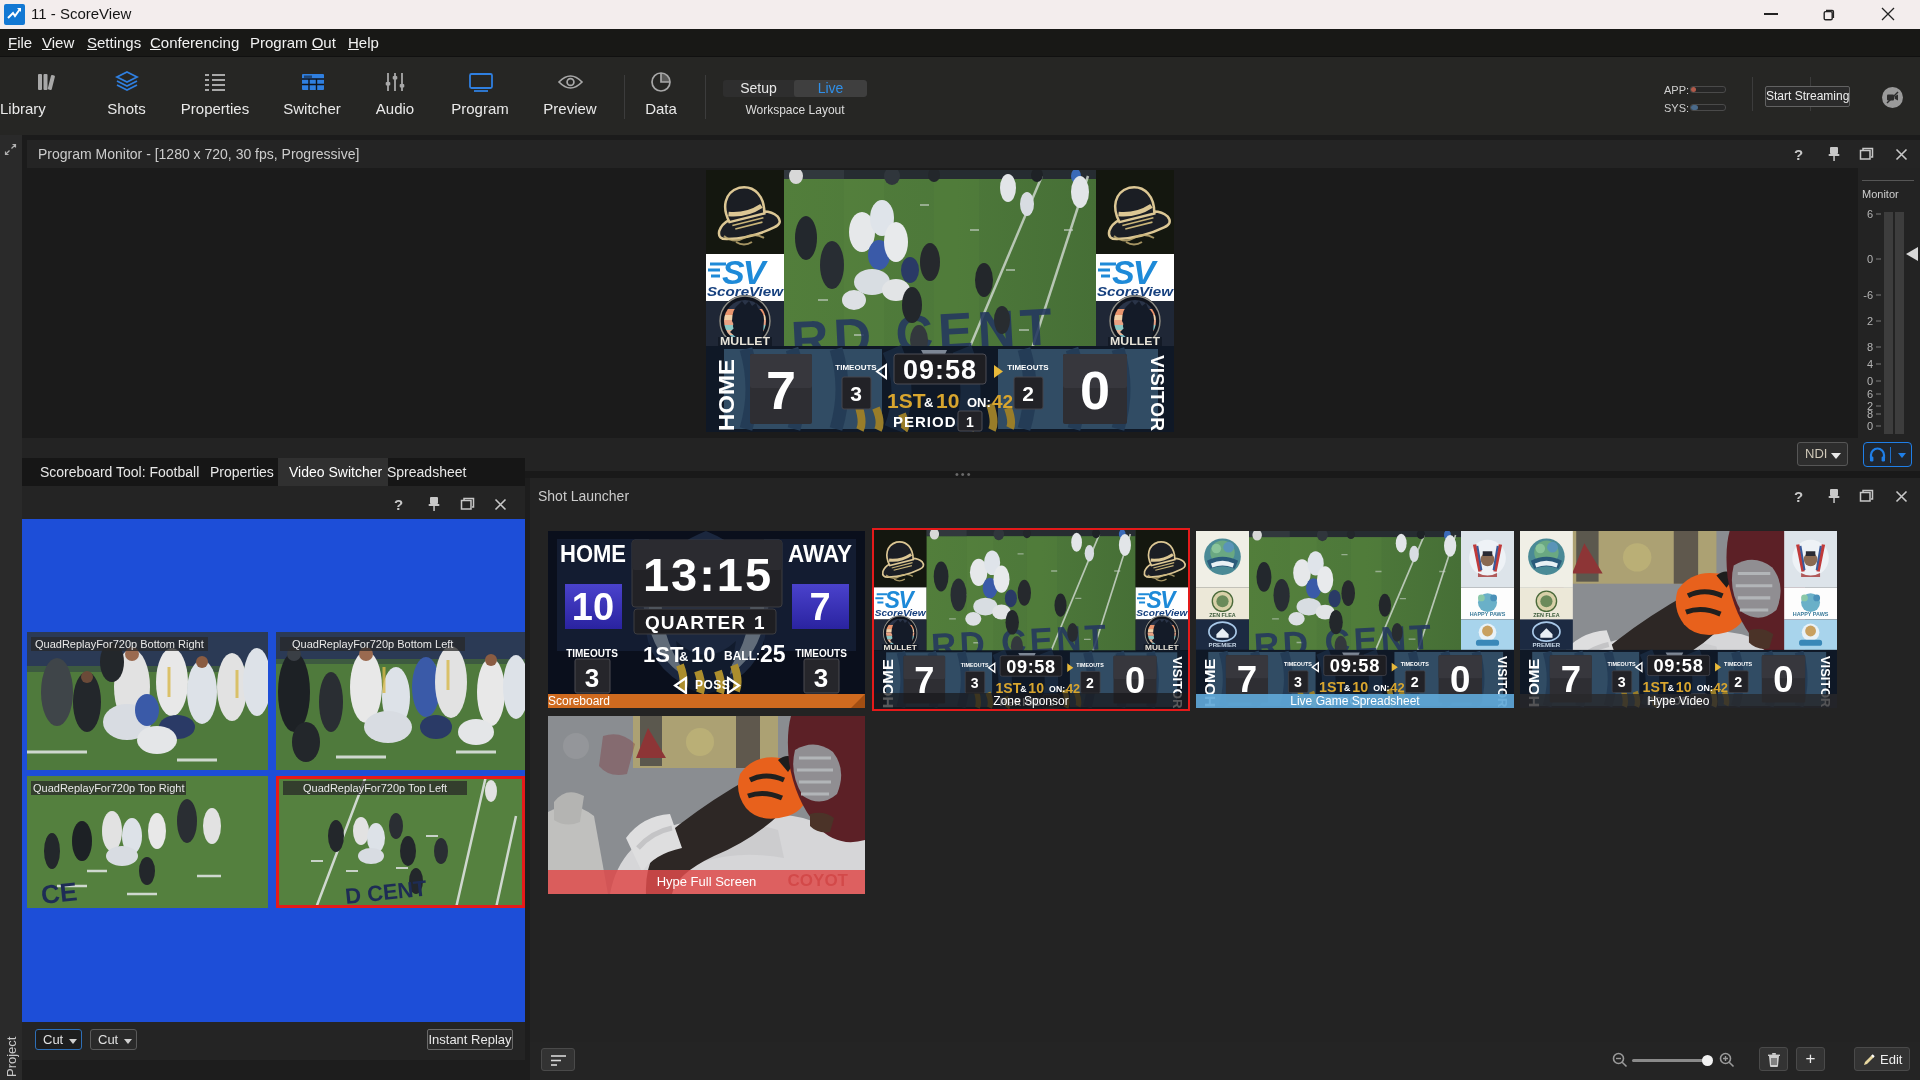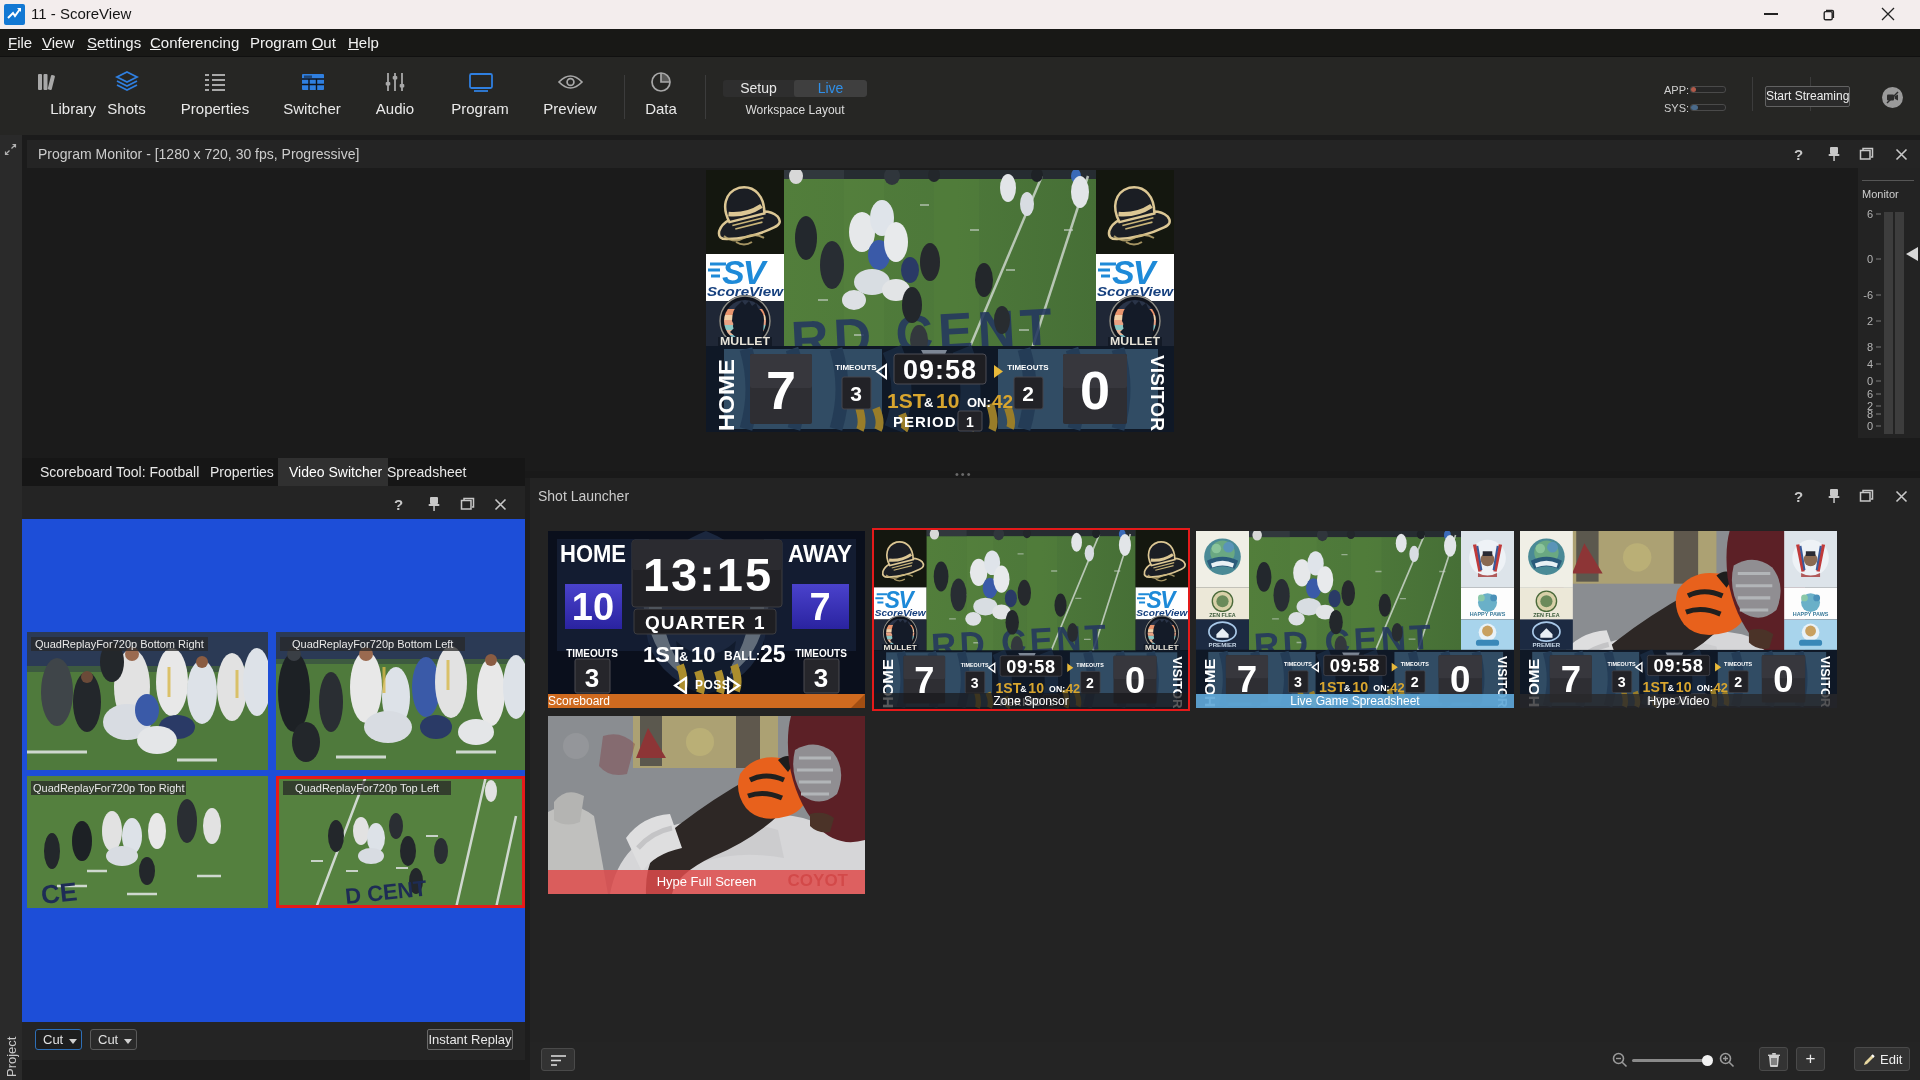--- a/index.html
+++ b/index.html
@@ -84,21 +84,21 @@
     </svg>
   <svg class="abs" style="left:558px;top:17px" width="25" height="16" viewBox="0 0 25 16">
       <path d="M1 8 Q12.5 -4 24 8 Q12.5 20 1 8z" fill="none" stroke="#a8a8a8" stroke-width="1.7"></path>
       <circle cx="12.5" cy="8" r="3.4" fill="none" stroke="#a8a8a8" stroke-width="1.7"></circle>
     </svg>
   <svg class="abs" style="left:650px;top:14px" width="22" height="22" viewBox="0 0 22 22">
       <circle cx="11" cy="11" r="9" fill="none" stroke="#a8a8a8" stroke-width="1.7"></circle>
       <path d="M11 2 v9 h9" fill="none" stroke="#a8a8a8" stroke-width="1.7"></path>
       <path d="M11 2 a9 9 0 0 1 9 9 l-9 0z" fill="#a8a8a8" opacity=".4"></path>
     </svg>
-  <div class="abs" style="left:0;top:43px;width:96px;text-align:right;color:#e9e9e9;font-size:15px">Library</div>
+  <div class="abs" style="left:0;top:43px;width:96px;text-align:left;color:#e9e9e9;font-size:15px">Library</div>
   <div class="abs" style="left:84px;top:43px;width:85px;text-align:center;color:#e9e9e9;font-size:15px">Shots</div>
   <div class="abs" style="left:165px;top:43px;width:100px;text-align:center;color:#e9e9e9;font-size:15px">Properties</div>
   <div class="abs" style="left:262px;top:43px;width:100px;text-align:center;color:#e9e9e9;font-size:15px">Switcher</div>
   <div class="abs" style="left:355px;top:43px;width:80px;text-align:center;color:#e9e9e9;font-size:15px">Audio</div>
   <div class="abs" style="left:435px;top:43px;width:90px;text-align:center;color:#e9e9e9;font-size:15px">Program</div>
   <div class="abs" style="left:525px;top:43px;width:90px;text-align:center;color:#e9e9e9;font-size:15px">Preview</div>
   <div class="abs" style="left:631px;top:43px;width:60px;text-align:center;color:#e9e9e9;font-size:15px">Data</div>
 
   <div class="abs" style="left:723px;top:23px;width:144px;height:17px;border-radius:3px;overflow:hidden;background:#2e2e2e">
     <div class="abs" style="left:0;top:0;width:71px;height:17px;color:#e8e8e8;font-size:14px;text-align:center;line-height:17px">Setup</div>
@@ -182,20 +182,39 @@
         <text x="15" y="250">8</text>
           <text x="15" y="262">0</text>
       </g>
       <g stroke="#7a7a7a">
           <path d="M18 46 h5 M18 91 h5 M18 127 h5 M18 153 h5 M18 179 h5 M18 196 h5 M18 213 h5 M18 226 h5 M18 238 h5 M18 246 h5 M18 258 h5"></path>
         </g>
       <path d="M60 79 L48 86 L60 93z" fill="#d8d8d8"></path>
     </svg>
   </div>
 
+  <div class="abs" style="left:0;top:303px;width:1898px;height:33px;background:#232323">
+    <div class="abs" style="left:1775px;top:4px;width:51px;height:24px;background:#2d2d2d;border:1px solid #565656;border-radius:3px;color:#cfc8b8;font-size:13px">
+        <span class="abs" style="left:7px;top:3px">NDI</span>
+        <svg class="abs" style="left:32px;top:9px" width="12" height="8">
+          <path d="M1 1 L6 7 L11 1z" fill="#e8e8e8"></path>
+        </svg>
+      </div>
+    <div class="abs" style="left:1841px;top:4px;width:49px;height:25px;background:#20262e;border:1px solid #1f7fe8;border-radius:4px">
+      <svg class="abs" style="left:5px;top:4px" width="17" height="16" viewBox="0 0 17 16">
+          <path d="M2 11 v-3 a6.5 6.5 0 0 1 13 0 v3" stroke="#1f7fe8" stroke-width="2.2" fill="none"></path>
+          <rect x="1" y="9.5" width="3.4" height="5" rx="1.2" fill="#1f7fe8"></rect>
+          <rect x="12.6" y="9.5" width="3.4" height="5" rx="1.2" fill="#1f7fe8"></rect>
+        </svg>
+      <div class="abs" style="left:26px;top:4px;width:1px;height:16px;background:#1f6fc8"></div>
+      <svg class="abs" style="left:33px;top:9px" width="10" height="7">
+          <path d="M1 1 L5 6 L9 1z" fill="#1f7fe8"></path>
+        </svg>
+    </div>
+  </div>
 </div>
 
 <div class="abs" style="left:22px;top:471px;width:1898px;height:7px;background:#191919"></div>
 <div class="abs" style="left:955px;top:468px;color:#6a6a6a;font-size:11px;letter-spacing:2px">•••</div>
 
 <div class="abs" style="left:22px;top:458px;width:503px;height:602px;background:#1d4ed8">
 
   <div class="abs" style="left:0;top:0;width:503px;height:28px;background:#161616">
     <div class="abs" style="left:18px;top:6px;color:#e8e8e8;font-size:14px">Scoreboard Tool: Football</div>
     <div class="abs" style="left:188px;top:6px;color:#e8e8e8;font-size:14px">Properties</div>
@@ -230,21 +249,21 @@
     </svg>
   <div class="abs" style="left:258px;top:179px;background:rgba(40,40,40,.75);color:#e8e8e8;font-size:11px;padding:1px 12px;white-space:nowrap">QuadReplayFor720p Bottom Left</div>
   <svg class="abs" style="left:5px;top:318px" width="241" height="132" viewBox="0 0 241 132">
       <use href="#quad3"></use>
     </svg>
   <div class="abs" style="left:9px;top:323px;background:rgba(40,40,40,.75);color:#e8e8e8;font-size:11px;padding:1px 2px;white-space:nowrap">QuadReplayFor720p Top Right</div>
   <svg class="abs" style="left:254px;top:318px" width="249" height="132" viewBox="0 0 249 132">
       <use href="#quad4"></use>
     </svg>
   <div class="abs" style="left:254px;top:318px;width:249px;height:132px;border:3px solid #e51a1a"></div>
-  <div class="abs" style="left:261px;top:323px;background:rgba(40,40,40,.75);color:#e8e8e8;font-size:11px;padding:1px 12px;white-space:nowrap">QuadReplayFor720p Top Left</div>
+  <div class="abs" style="left:261px;top:323px;background:rgba(40,40,40,.75);color:#e8e8e8;font-size:11px;padding:1px 20px;white-space:nowrap">QuadReplayFor720p Top Left</div>
 
   <div class="abs" style="left:0;top:564px;width:503px;height:38px;background:#242424">
     <div class="abs" style="left:13px;top:7px;width:47px;height:21px;background:#1d1d1d;border:1px solid #2e6fb7;border-radius:3px;color:#e0e0e0;font-size:13px">
         <span class="abs" style="left:7px;top:2px">Cut</span>
         <svg class="abs" style="left:32px;top:8px" width="10" height="7">
           <path d="M1 1 L5 6 L9 1z" fill="#d0d0d0"></path>
         </svg>
       </div>
     <div class="abs" style="left:68px;top:7px;width:47px;height:21px;background:#2a2a2a;border:1px solid #5a5a5a;border-radius:3px;color:#e0e0e0;font-size:13px">
         <span class="abs" style="left:7px;top:2px">Cut</span>

